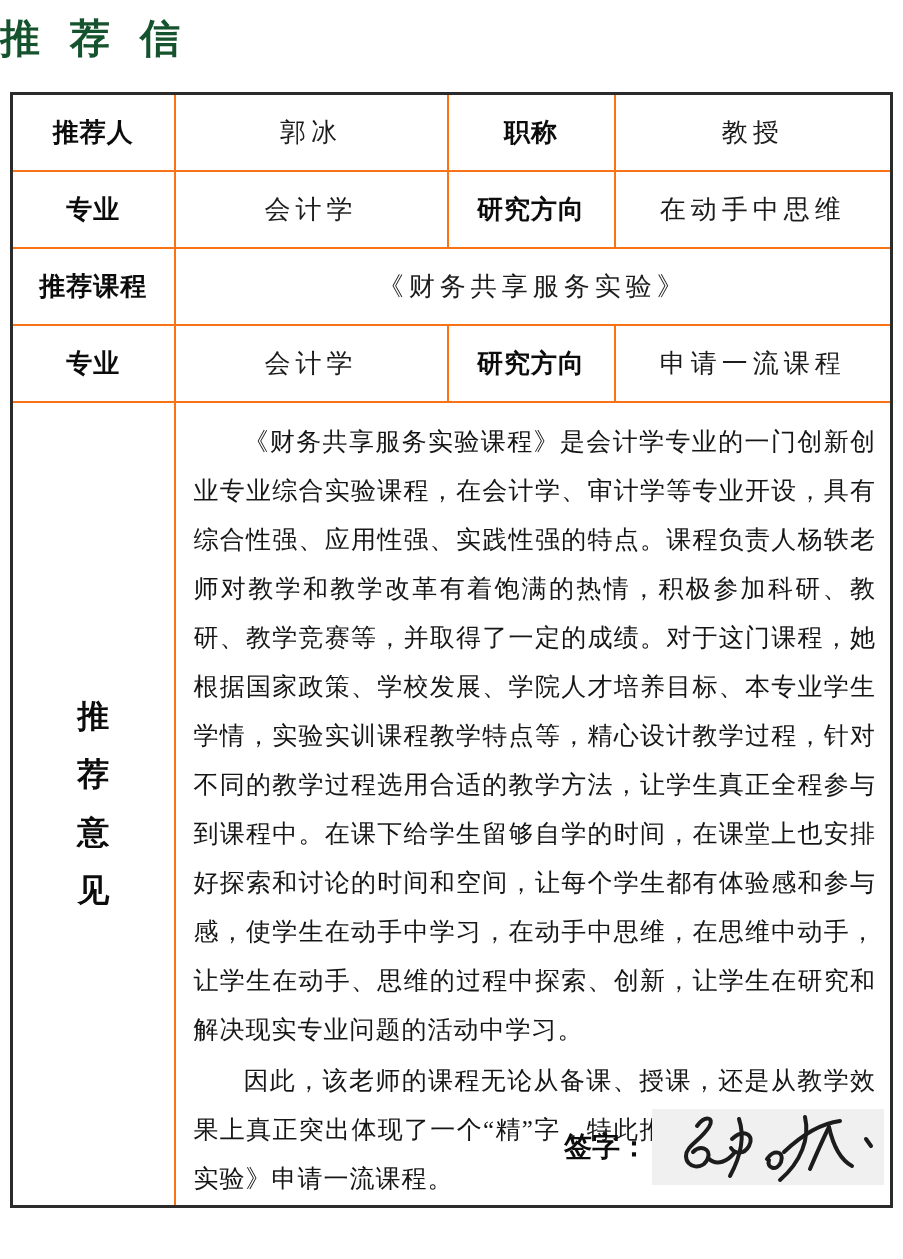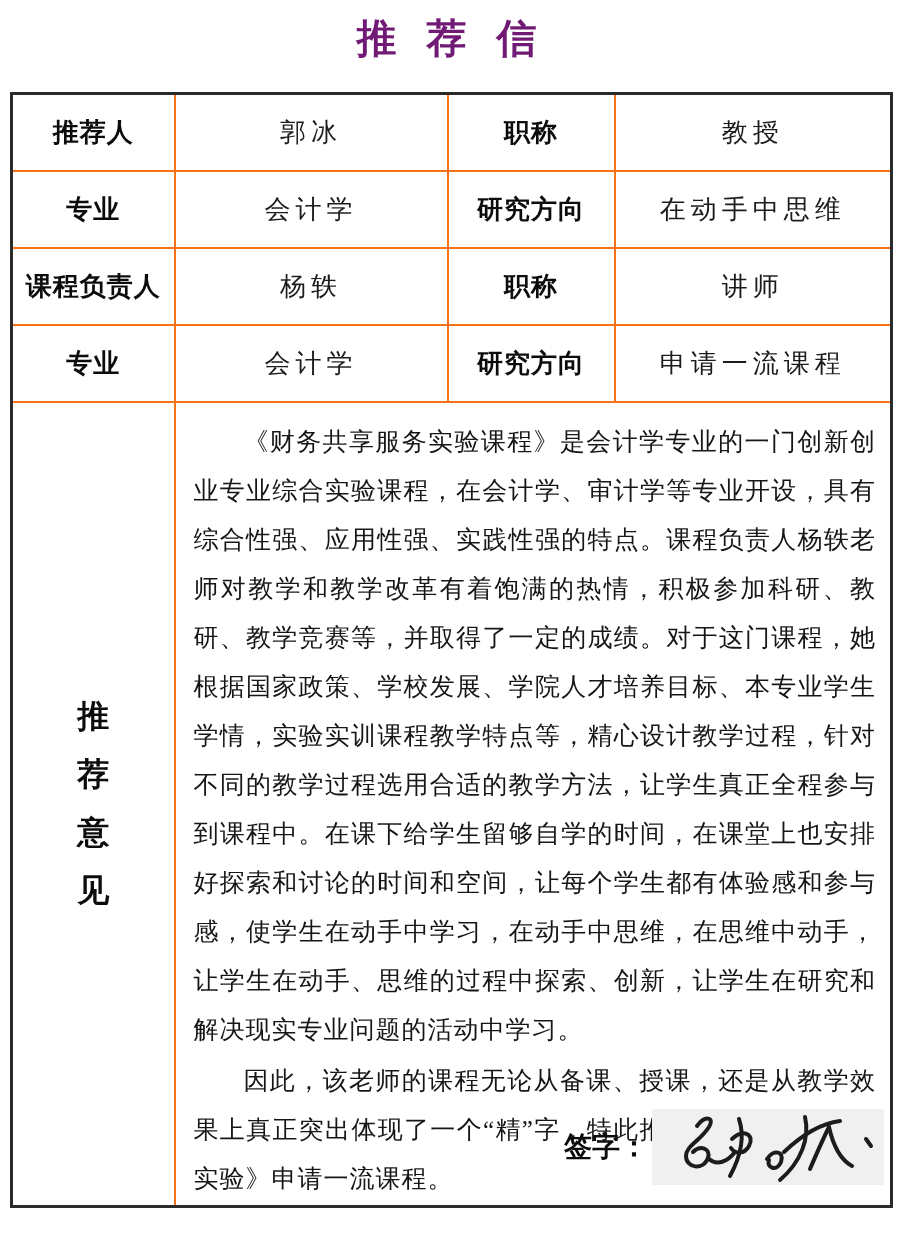--- a/index.html
+++ b/index.html
@@ -8,27 +8,27 @@
     width:903px;
     height:1259px;
     background:#ffffff;
     box-sizing:border-box;
     padding-top:16px;
     font-family:"Liberation Serif", serif;
     color:#111111;
     overflow:hidden;
   }
   .doc-title{
-    text-align:center;
+    text-align:left;
     font-family:"Liberation Serif", serif;
     font-weight:700;
     font-size:40px;
     line-height:46px;
     letter-spacing:10px;
-    color:#701a75;
+    color:#14532d;
     margin:0 0 0 0;
     height:46px;
   }
   table.rec-table{
     table-layout:fixed;
     border-collapse:collapse;
     width:880px;
     margin:30px auto 0 auto;
     border:3px solid #2b2b2b;
   }
@@ -132,24 +132,22 @@
         <td class="lbl">职称</td>
         <td class="val">教授</td>
       </tr>
       <tr class="info-row">
         <td class="lbl">专业</td>
         <td class="val">会计学</td>
         <td class="lbl">研究方向</td>
         <td class="val">在动手中思维</td>
       </tr>
       <tr class="info-row">
-        <td class="lbl">课程负责人</td>
-        <td class="val">杨轶</td>
-        <td class="lbl">职称</td>
-        <td class="val">讲师</td>
+        <td class="lbl">推荐课程</td>
+        <td class="val" colspan="3">《财务共享服务实验》</td>
       </tr>
       <tr class="info-row">
         <td class="lbl">专业</td>
         <td class="val">会计学</td>
         <td class="lbl">研究方向</td>
         <td class="val">申请一流课程</td>
       </tr>
       <tr class="opinion-row">
         <td class="opinion-label-cell">
           <div class="opinion-label">

